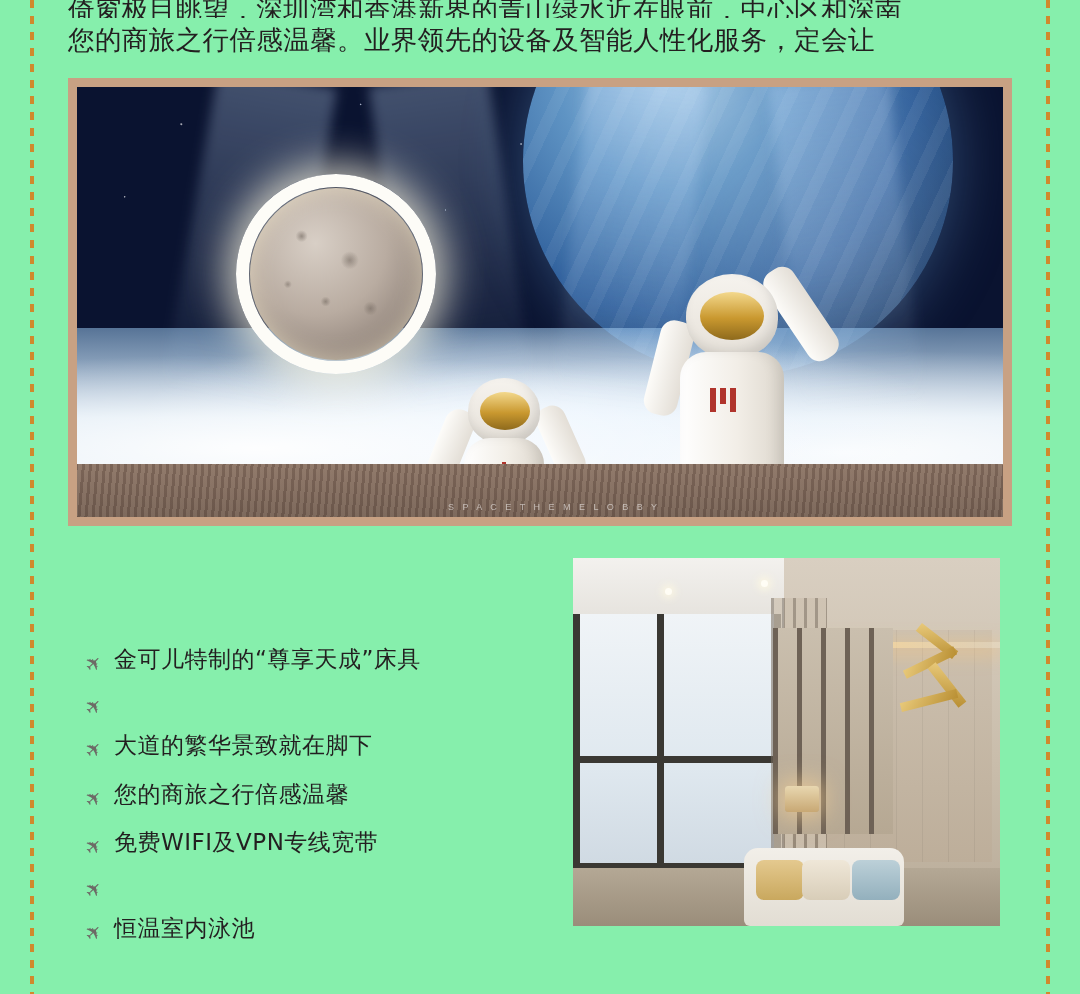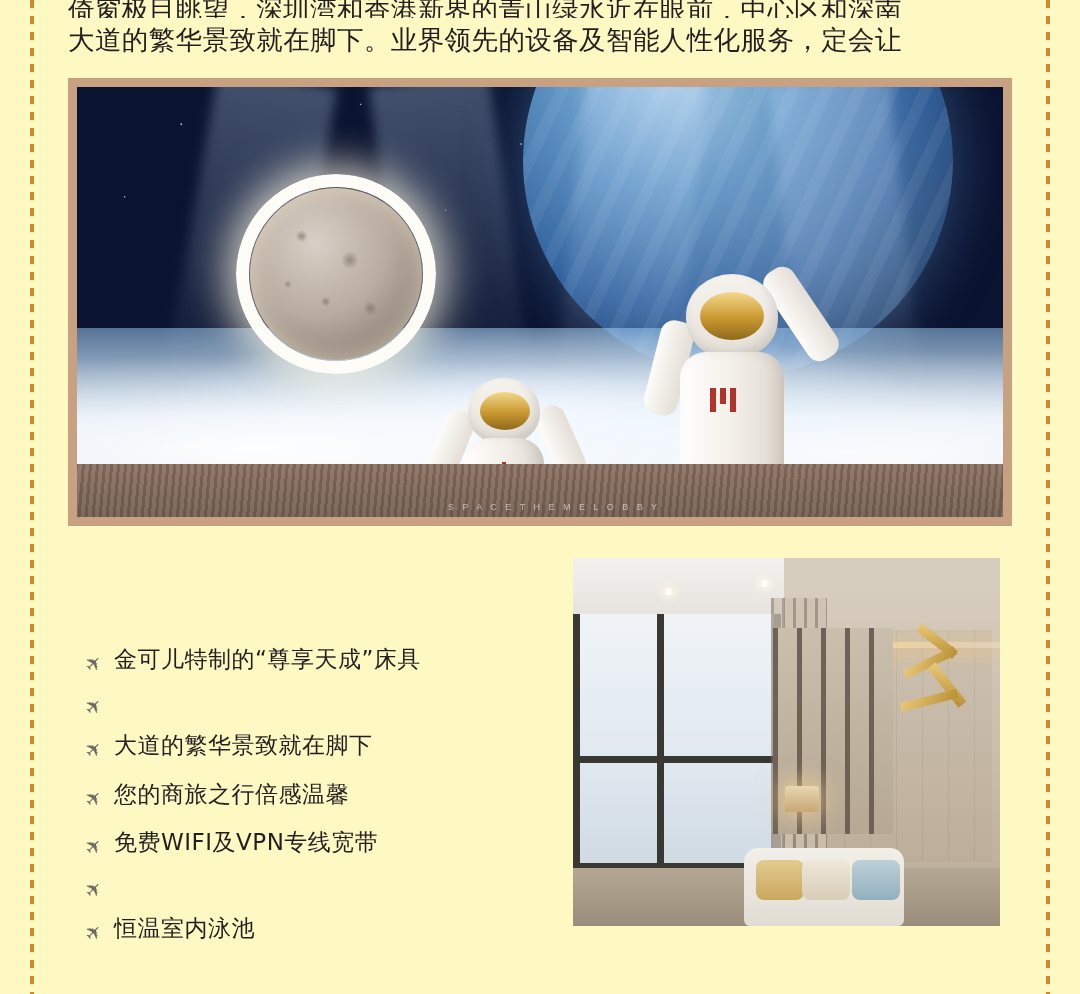--- a/index.html
+++ b/index.html
@@ -12,21 +12,21 @@
     height: 994px;
     overflow: hidden;
     font-family: "Liberation Sans", sans-serif;
     position: relative;
   }
 
   
   .page {
     position: absolute;
     inset: 0;
-    background: #fef9c3;
+    background: #86efac;
   }
   .dot-col {
     position: absolute;
     top: 0;
     bottom: 0;
     width: 4px;
     background-image: linear-gradient(to bottom,
         #d08a2c 0px, #d08a2c 8px,
         rgba(255,255,255,0) 8px, rgba(255,255,255,0) 16px);
     background-size: 4px 16px;
@@ -382,21 +382,21 @@
 
 <div class="page">
 
   <div class="dot-col left"></div>
   <div class="dot-col right"></div>
 
   <div class="content">
 
     <p class="intro">
       <span class="intro-line l1">倚窗极目眺望，深圳湾和香港新界的青山绿水近在眼前，中心区和深南</span>
-      <span class="intro-line">大道的繁华景致就在脚下。业界领先的设备及智能人性化服务，定会让</span>
+      <span class="intro-line">您的商旅之行倍感温馨。业界领先的设备及智能人性化服务，定会让</span>
     </p>
 
     <div class="hero">
       <div class="sky">
         <div class="stars"></div>
       </div>
       <div class="planet"></div>
       <div class="beam b1"></div>
       <div class="beam b2"></div>
       <div class="beam b3"></div>

